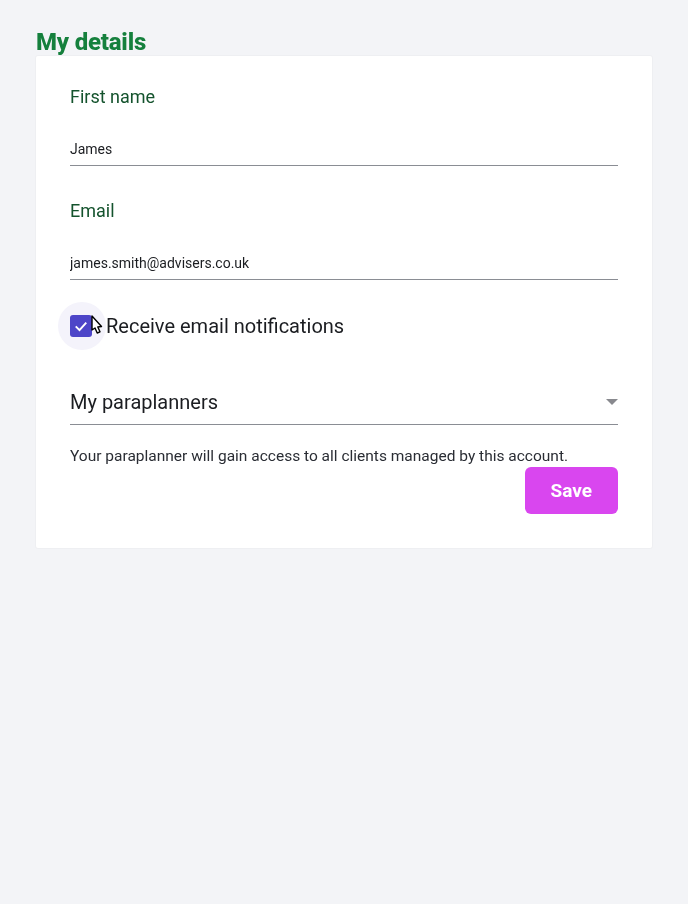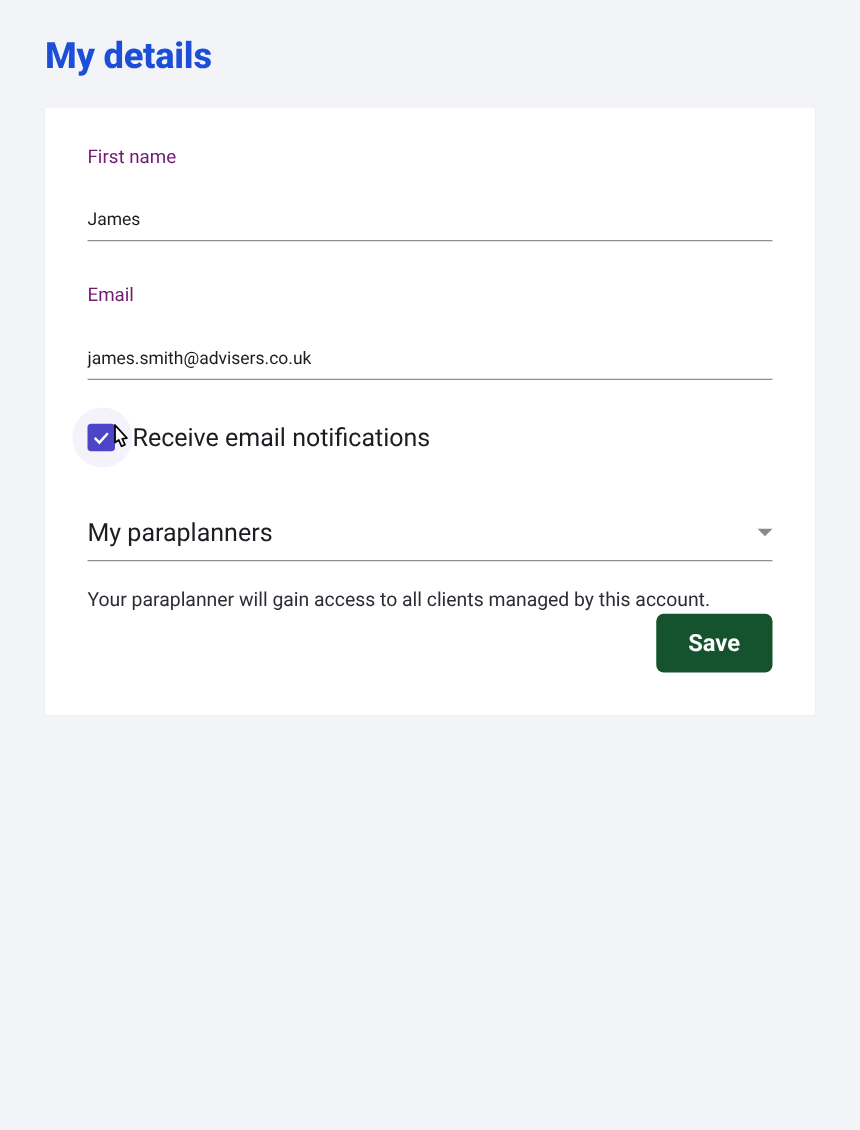--- a/index.html
+++ b/index.html
@@ -7,38 +7,37 @@
     width: 688px;
     height: 904px;
     background: #f3f4f7;
     font-family: -apple-system, BlinkMacSystemFont, "Segoe UI", Roboto, Arial, sans-serif;
     color: #1b1d21;
   }
   .page {
     padding: 28px 36px 40px 36px;
   }
   .page-title {
-    font-size: 29px;
+    font-size: 24px;
     font-weight: 800;
-    color: #1d4ed8;
-    margin-bottom: 24px;
+    color: #15803d;
     letter-spacing: -0.2px;
   }
   .card {
     background: #ffffff;
     border-radius: 2px;
     padding: 30px 34px 34px 34px;
     box-shadow: 0 0 0 1px rgba(0,0,0,0.02);
   }
   .field {
     margin-bottom: 34px;
   }
   .field-label {
-    font-size: 15px;
-    color: #701a75;
+    font-size: 18px;
+    color: #14532d;
     margin-bottom: 10px;
   }
   .field-input {
     width: 100%;
     border: none;
     border-bottom: 1px solid #8a8d94;
     font-size: 14px;
     color: #1b1d21;
     padding: 4px 0 8px 0;
     outline: none;
@@ -119,21 +118,21 @@
     font-size: 15.5px;
     color: #2a2d34;
     line-height: 1.45;
     margin-top: -22px;
   }
   .actions {
     display: flex;
     justify-content: flex-end;
   }
   .save-btn {
-    background: #14532d;
+    background: #d946ef;
     color: #fff;
     font-size: 19px;
     font-weight: 700;
     border: none;
     border-radius: 6px;
     padding: 12px 26px;
     cursor: pointer;
     font-family: inherit;
   }
 </style>

